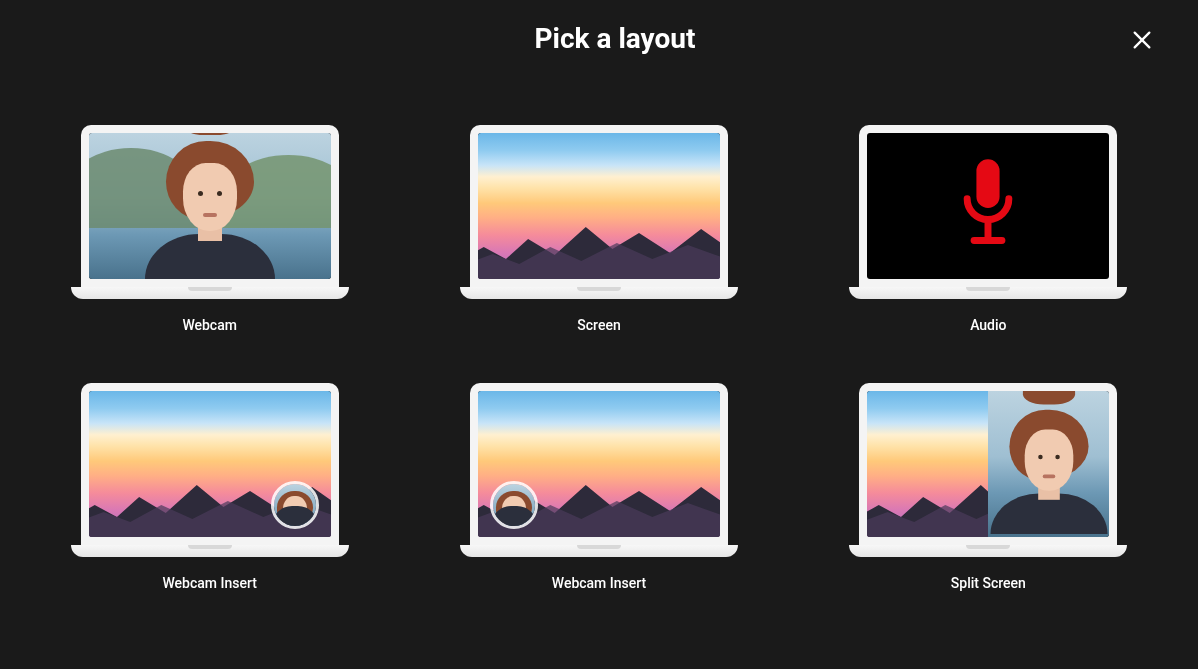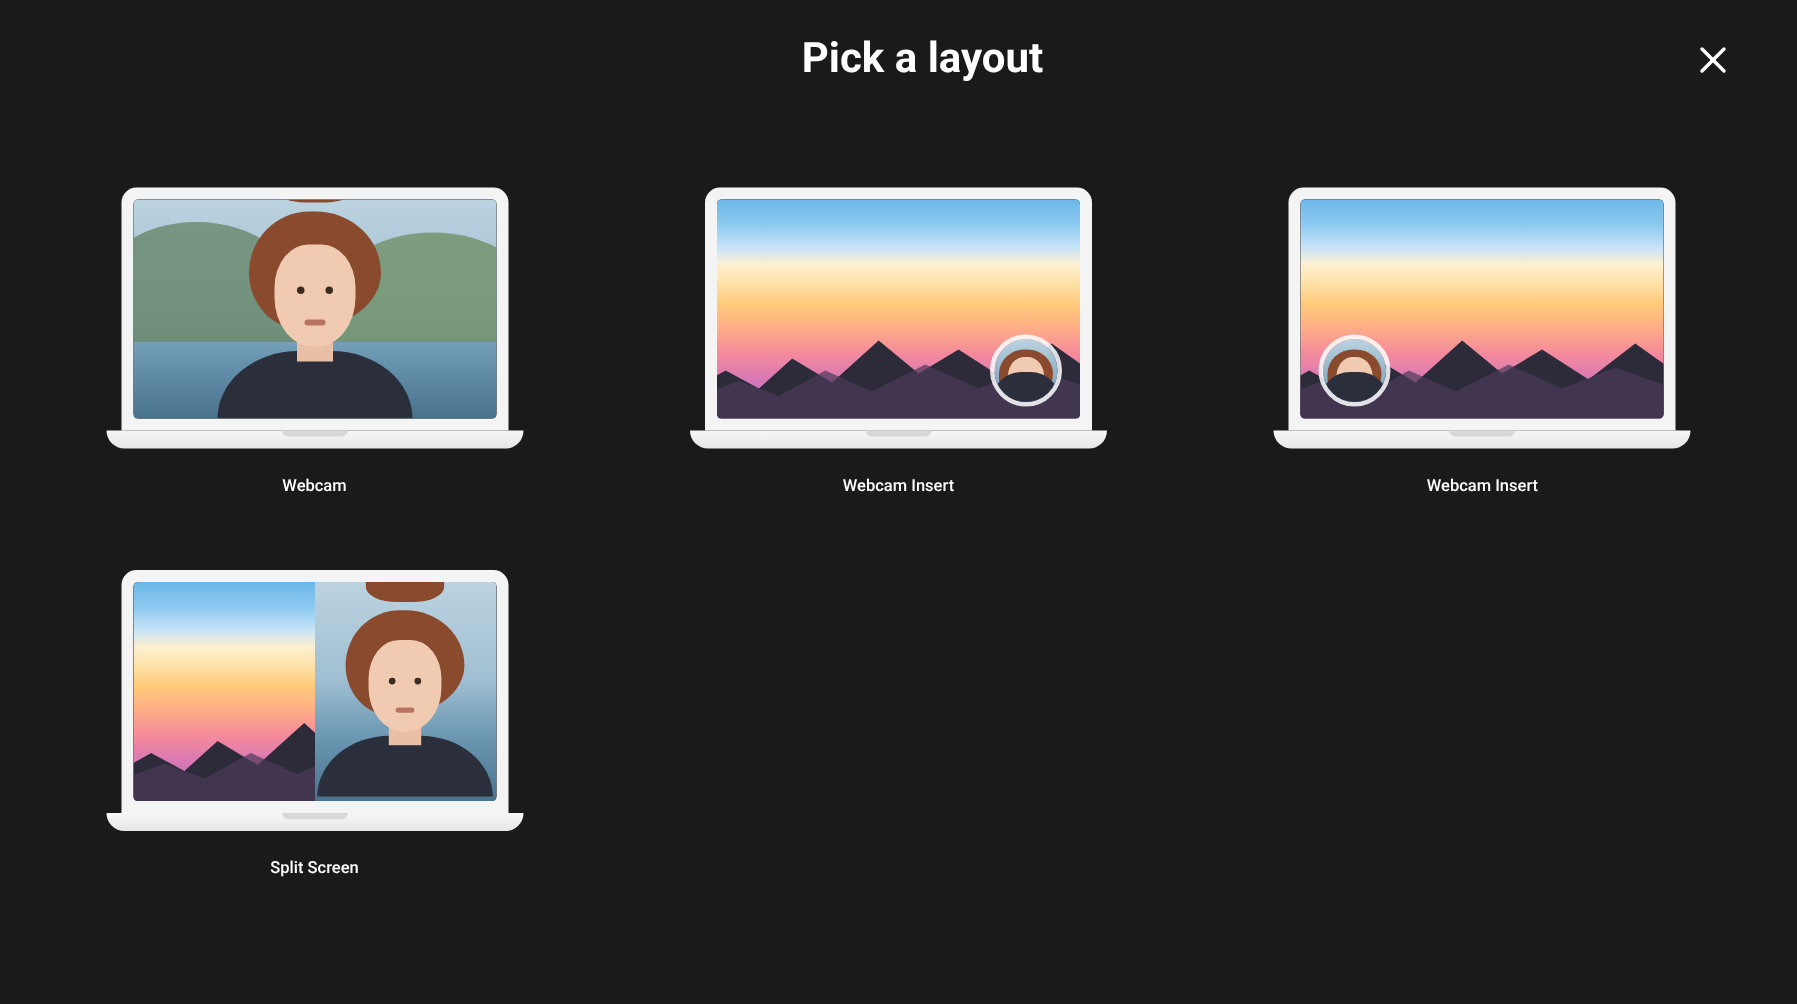--- a/index.html
+++ b/index.html
@@ -83,21 +83,21 @@
     top: 0;
     left: 50%;
     transform: translateX(-50%);
     width: 44px;
     height: 4px;
     background: #d8d8d8;
     border-radius: 0 0 6px 6px;
   }
   .label {
     margin-top: 18px;
-    font-size: 11px;
+    font-size: 14px;
     font-weight: 500;
     color: #fff;
     text-align: center;
   }
 
   
   .landscape {
     width: 100%;
     height: 100%;
     position: relative;
@@ -304,21 +304,59 @@
                 </div>
           </div>
         </div>
       </div>
         </div>
       <div class="base"></div>
     </div>
     <div class="label">Webcam</div>
   </div>
 
-
+  <div class="option">
+    <div class="laptop">
+      <div class="lid">
+          <div class="screen">
+        <div class="landscape">
+          <div class="ridge" style="bottom:0;">
+            <svg viewBox="0 0 300 70" preserveAspectRatio="none" height="70">
+              <path d="M0,70 L0,48 L20,38 L45,50 L70,30 L100,46 L135,18 L165,40 L195,24 L230,44 L265,20 L300,42 L300,70 Z" fill="#2d2a3a"></path>
+              <path d="M0,70 L0,55 L30,45 L60,55 L95,38 L130,52 L170,34 L210,50 L250,36 L300,52 L300,70 Z" fill="#4a3b5a" opacity="0.7"></path>
+            </svg>
+          </div>
+        </div>
+      </div>
+        </div>
+      <div class="base"></div>
+    </div>
+    <div class="label">Screen</div>
+  </div>
+
+  <div class="option">
+    <div class="laptop">
+      <div class="lid">
+          <div class="screen">
+        <div class="audio-screen">
+          <span>
+            <svg class="mic-icon" viewBox="0 0 60 82">
+              <rect x="20" y="2" width="20" height="42" rx="10" fill="#e50914"></rect>
+              <path d="M12 36 a18 18 0 0 0 36 0" stroke="#e50914" stroke-width="6" fill="none" stroke-linecap="round"></path>
+              <line x1="30" y1="54" x2="30" y2="70" stroke="#e50914" stroke-width="6" stroke-linecap="round"></line>
+              <line x1="18" y1="72" x2="42" y2="72" stroke="#e50914" stroke-width="6" stroke-linecap="round"></line>
+            </svg>
+          </span>
+        </div>
+      </div>
+        </div>
+      <div class="base"></div>
+    </div>
+    <div class="label">Audio</div>
+  </div>
 
   <div class="option">
     <div class="laptop">
       <div class="lid">
           <div class="screen">
         <div class="landscape">
           <div class="ridge" style="bottom:0;">
             <svg viewBox="0 0 300 70" preserveAspectRatio="none" height="70">
               <path d="M0,70 L0,48 L20,38 L45,50 L70,30 L100,46 L135,18 L165,40 L195,24 L230,44 L265,20 L300,42 L300,70 Z" fill="#2d2a3a"></path>
               <path d="M0,70 L0,55 L30,45 L60,55 L95,38 L130,52 L170,34 L210,50 L250,36 L300,52 L300,70 Z" fill="#4a3b5a" opacity="0.7"></path>

